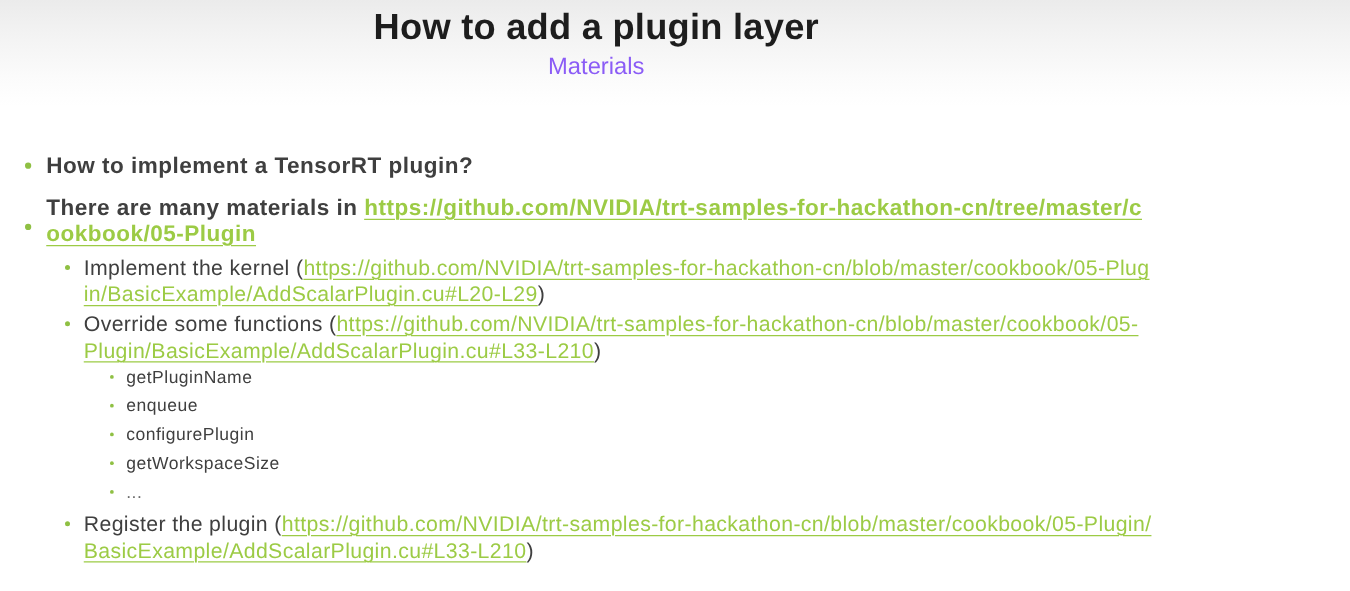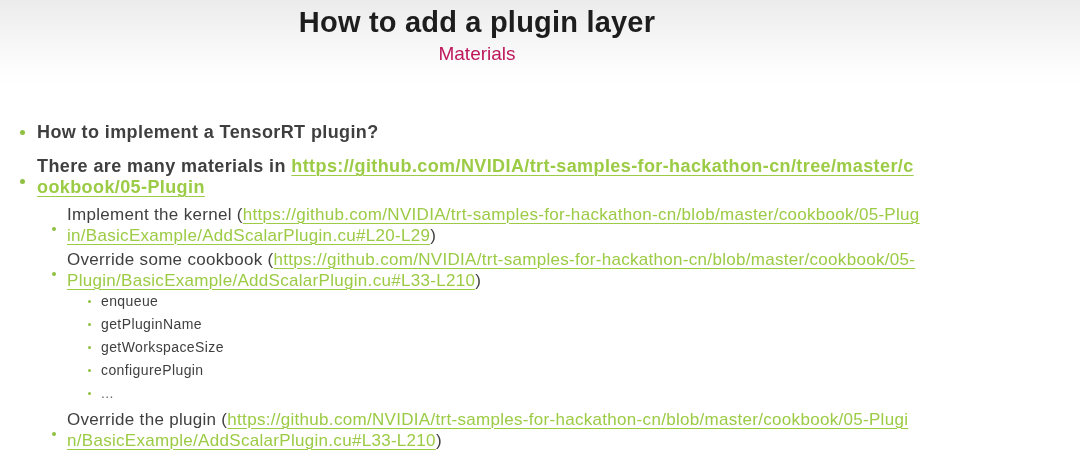--- a/index.html
+++ b/index.html
@@ -30,41 +30,41 @@
     line-height: 35px;
     font-weight: 700;
     letter-spacing: 0.2px;
     color: #1d1d1d;
   }
   .subtitle {
     margin: 2px 0 0 0;
     font-size: 19px;
     line-height: 23px;
     font-weight: 400;
-    color: #be185d;
+    color: #8b5cf6;
   }
   .content {
     padding: 57px 32px 0 0;
   }
   .li {
     display: flex;
     align-items: flex-start;
   }
   .li .txt {
     flex: 1 1 auto;
     min-width: 0;
   }
   .dot {
     flex: 0 0 auto;
     border-radius: 50%;
     background: #8fc043;
   }
   .l1 { margin-left: 20px; font-size: 18px; line-height: 21px; letter-spacing: 0.4px; margin-bottom: 13px; font-weight: bold; }
   .l1 .dot { width: 5px; height: 5px; margin: 8px 12px 0 0; }
-  .l2 { margin-left: 52px; font-size: 17px; line-height: 21px; letter-spacing: 0.3px; margin-bottom: 3px; align-items: center; }
+  .l2 { margin-left: 52px; font-size: 17px; line-height: 21px; letter-spacing: 0.3px; margin-bottom: 3px; }
   .l2 .dot { width: 4px; height: 4px; margin: 8px 11px 0 0; }
   .l3 { margin-left: 88px; font-size: 14px; line-height: 16px; letter-spacing: 0.4px; margin-bottom: 7px; }
   .l3 .dot { width: 3px; height: 3px; margin: 7px 10px 0 0; }
   .li-materials { margin-bottom: 6px; align-items: center; }
   .li-override { margin-bottom: 2px; }
   .fn-list { margin-bottom: 1px; }
   .fn-last { margin-bottom: 8px; color: #6b6b6b; }
   .link {
     color: #9ccb45;
     text-decoration: underline;
@@ -96,45 +96,45 @@
       <div class="txt"><span>There are many materials in </span><a class="link">https://github.com/NVIDIA/trt-samples-for-hackathon-cn/tree/master/cookbook/05-Plugin</a></div>
     </div>
 
     <div class="li l2">
       <span class="dot"></span>
       <div class="txt"><span>Implement the kernel (</span><a class="link">https://github.com/NVIDIA/trt-samples-for-hackathon-cn/blob/master/cookbook/05-Plugin/BasicExample/AddScalarPlugin.cu#L20-L29</a><span>)</span></div>
     </div>
 
     <div class="li l2 li-override">
       <span class="dot"></span>
-      <div class="txt"><span>Override some cookbook (</span><a class="link">https://github.com/NVIDIA/trt-samples-for-hackathon-cn/blob/master/cookbook/05-Plugin/BasicExample/AddScalarPlugin.cu#L33-L210</a><span>)</span></div>
+      <div class="txt"><span>Override some functions (</span><a class="link">https://github.com/NVIDIA/trt-samples-for-hackathon-cn/blob/master/cookbook/05-Plugin/BasicExample/AddScalarPlugin.cu#L33-L210</a><span>)</span></div>
     </div>
 
     <div class="fn-list">
+      <div class="li l3">
+        <span class="dot"></span>
+        <div class="txt">getPluginName</div>
+      </div>
       <div class="li l3">
         <span class="dot"></span>
         <div class="txt">enqueue</div>
       </div>
       <div class="li l3">
         <span class="dot"></span>
-        <div class="txt">getPluginName</div>
+        <div class="txt">configurePlugin</div>
       </div>
       <div class="li l3">
         <span class="dot"></span>
         <div class="txt">getWorkspaceSize</div>
-      </div>
-      <div class="li l3">
-        <span class="dot"></span>
-        <div class="txt">configurePlugin</div>
       </div>
       <div class="li l3 fn-last">
         <span class="dot"></span>
         <div class="txt">...</div>
       </div>
     </div>
 
     <div class="li l2">
       <span class="dot"></span>
-      <div class="txt"><span>Override the plugin (</span><a class="link">https://github.com/NVIDIA/trt-samples-for-hackathon-cn/blob/master/cookbook/05-Plugin/BasicExample/AddScalarPlugin.cu#L33-L210</a><span>)</span></div>
+      <div class="txt"><span>Register the plugin (</span><a class="link">https://github.com/NVIDIA/trt-samples-for-hackathon-cn/blob/master/cookbook/05-Plugin/BasicExample/AddScalarPlugin.cu#L33-L210</a><span>)</span></div>
     </div>
 
   </div>
 </div>
 
 </body></html>

